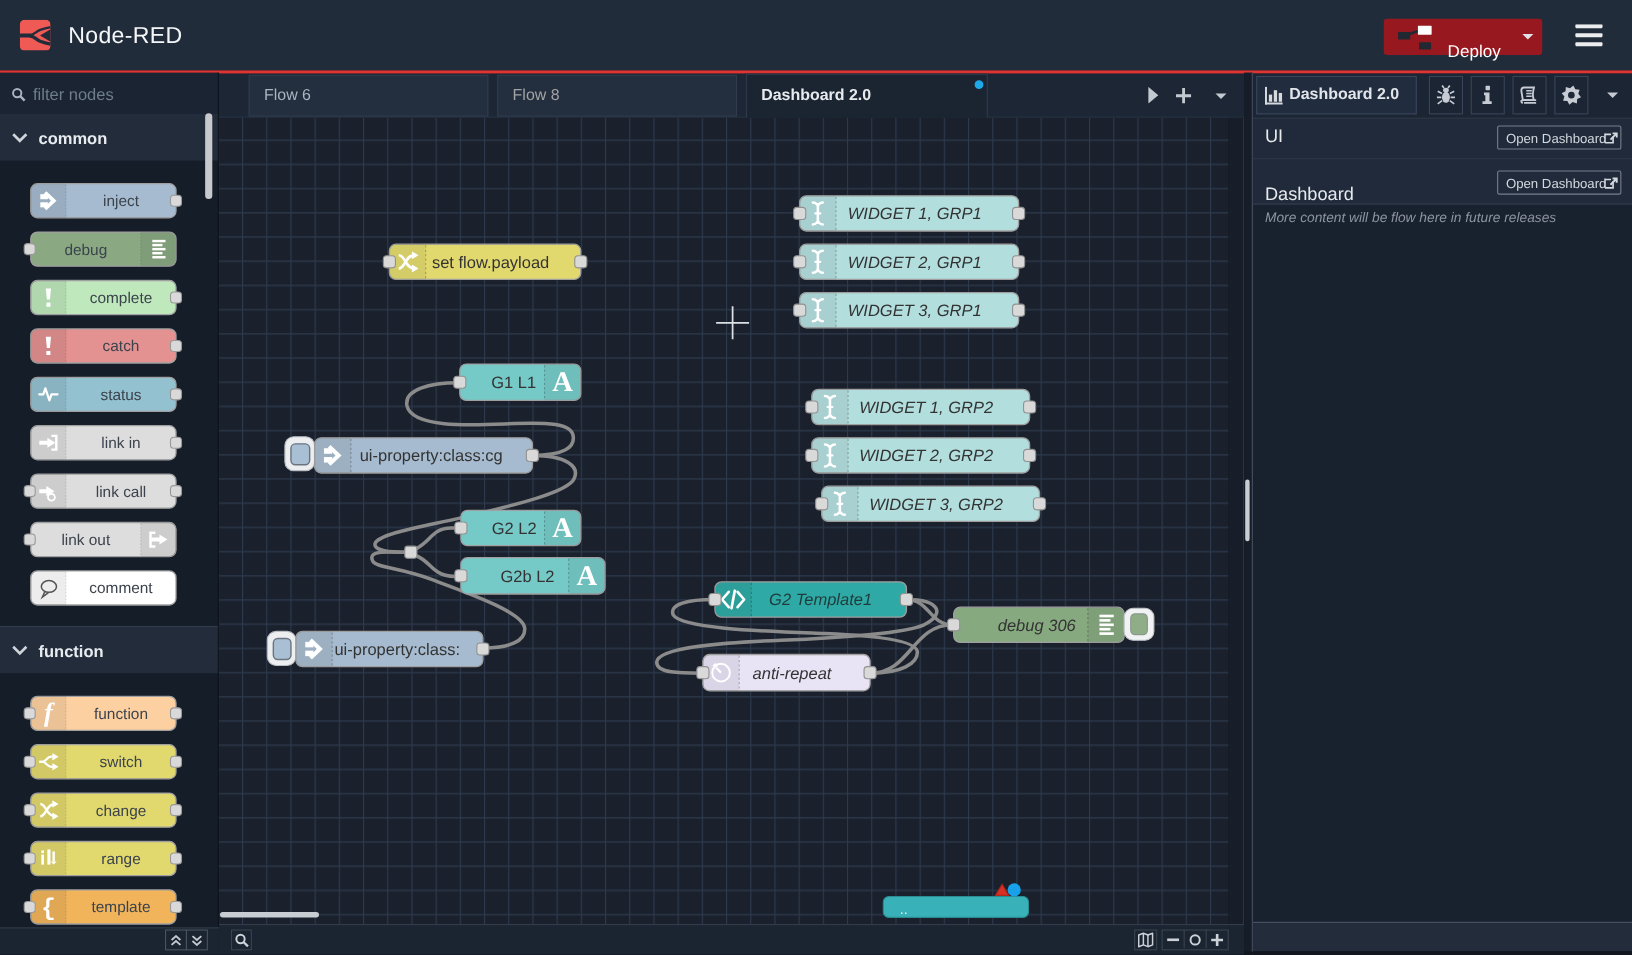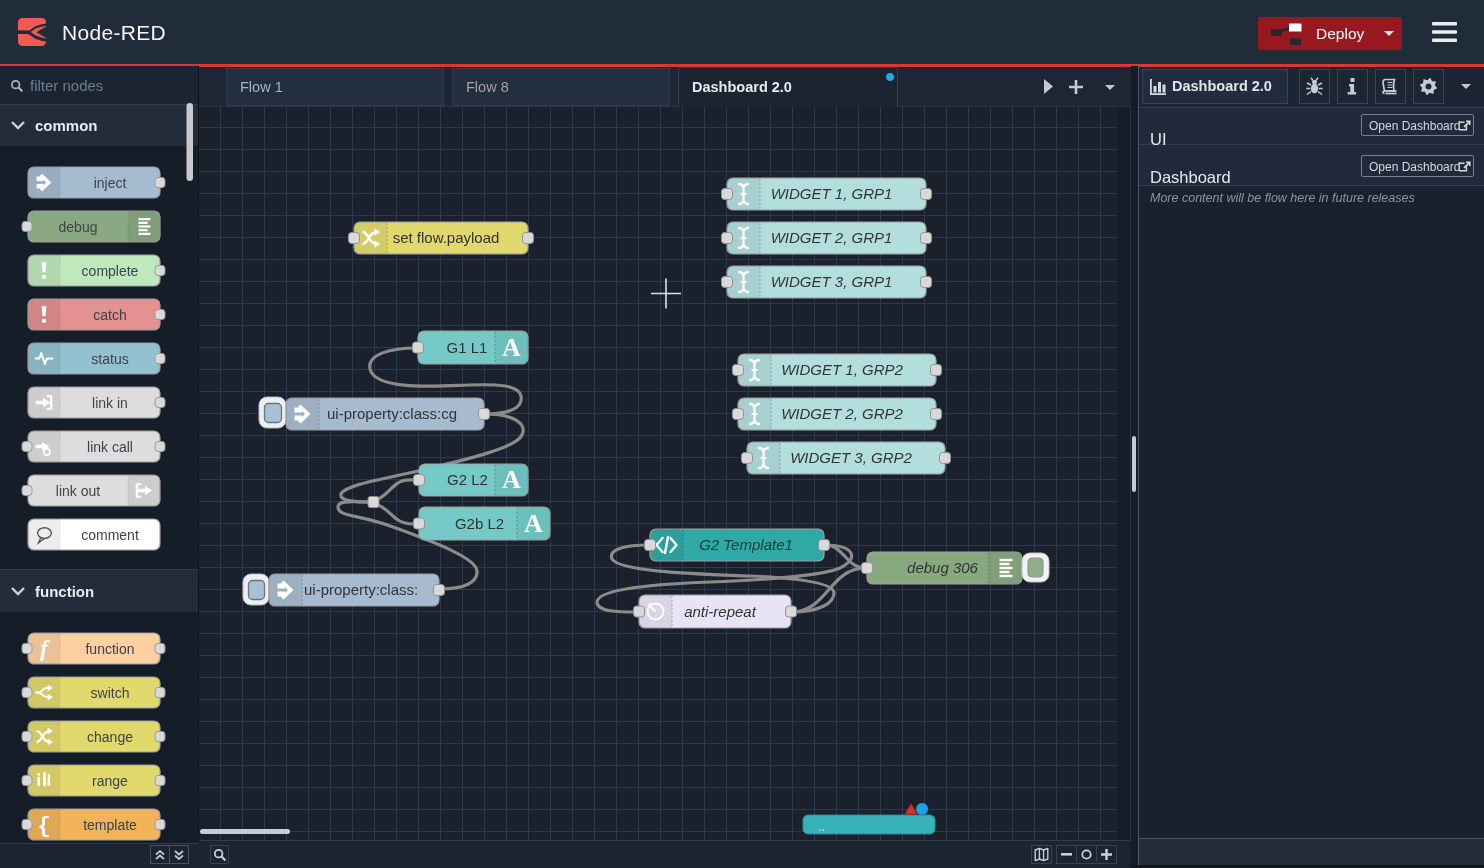--- a/index.html
+++ b/index.html
@@ -18,32 +18,32 @@
     <path d="M28,8.6 L18.4,14.3 L28,20 z" fill="#212c3b"></path>
   </svg>
 <div style="position:absolute;left:62px;top:21px;font-size:21px;font-weight:500;color:#f4f6f8;letter-spacing:0.3px">Node-RED</div>
 <div style="position:absolute;left:1258px;top:17px;width:144px;height:33px;background:#97181f;border-radius:3px"></div>
 <svg style="position:absolute;left:1268px;top:21px" width="42" height="26" viewBox="0 0 42 26">
     <path d="M9,11.5 L23,6.5" stroke="#222831" stroke-width="2.6"></path>
     <rect x="3" y="8" width="11" height="7" rx="0.5" fill="#222831"></rect>
     <rect x="21" y="2.5" width="12.5" height="8" rx="0.5" fill="#fff"></rect>
     <rect x="22" y="17.5" width="11" height="6.5" rx="0.5" fill="#222831"></rect>
   </svg>
-<div style="position:absolute;left:1316px;top:25px;font-size:15.5px;color:#fff">Deploy</div>
+<div style="position:absolute;left:1316px;top:39px;font-size:15.5px;color:#fff">Deploy</div>
 <svg style="position:absolute;left:1383px;top:30px" width="12" height="8">
     <path d="M1,1 l5,5 5,-5 z" fill="#dfe2e6"></path>
   </svg>
 <svg style="position:absolute;left:1432px;top:22px" width="25" height="21">
     <rect x="0" y="0" width="25" height="3.6" rx="1" fill="#ebedef"></rect>
     <rect x="0" y="8.2" width="25" height="3.6" rx="1" fill="#ebedef"></rect>
     <rect x="0" y="16.4" width="25" height="3.6" rx="1" fill="#ebedef"></rect>
   </svg>
 <div style="position:absolute;left:199px;top:66.5px;width:932px;height:40.5px;background:#1c2634;border-bottom:1px solid #2a3545;box-sizing:border-box"></div>
 <div style="position:absolute;left:226px;top:68px;width:218px;height:38px;background:#232e3e;border:1px solid #303c4e;box-sizing:border-box"></div>
-<div style="position:absolute;left:240px;top:79px;font-size:14.5px;color:#aab3bf">Flow 1</div>
+<div style="position:absolute;left:240px;top:79px;font-size:14.5px;color:#aab3bf">Flow 6</div>
 <div style="position:absolute;left:452px;top:68px;width:218px;height:38px;background:#232e3e;border:1px solid #303c4e;box-sizing:border-box"></div>
 <div style="position:absolute;left:466px;top:79px;font-size:14.5px;color:#a3a3a3">Flow 8</div>
 <div style="position:absolute;left:678px;top:67px;width:220px;height:40px;background:#1b2531;border:1px solid #303c4e;border-bottom:none;box-sizing:border-box"></div>
 <div style="position:absolute;left:692px;top:79px;font-size:14.5px;font-weight:bold;color:#e8ebee">Dashboard 2.0</div>
 <div style="position:absolute;left:886px;top:73px;width:8px;height:8px;border-radius:4px;background:#1fa8e8"></div>
 <svg style="position:absolute;left:1043px;top:79px" width="11" height="15">
     <path d="M1,0 l9,7.5 -9,7.5 z" fill="#c3c9d1"></path>
   </svg>
 <svg style="position:absolute;left:1069px;top:80px" width="14" height="14">
     <path d="M7,0 v14 M0,7 h14" stroke="#c3c9d1" stroke-width="2.6"></path>
@@ -464,21 +464,21 @@
 <svg style="position:absolute;left:1418px;top:76px" width="21" height="21" viewBox="0 0 21 21">
     <g transform="translate(10.5,10.5) scale(1.0)" fill="#c7ccd4">
       <path d="M1.8,-8.8 L3.6,-5.3 L7.5,-5.0 L6.3,-1.2 L8.8,1.8 L5.3,3.6 L5.0,7.5 L1.2,6.3 L-1.8,8.8 L-3.6,5.3 L-7.5,5.0 L-6.3,1.2 L-8.8,-1.8 L-5.3,-3.6 L-5.0,-7.5 L-1.2,-6.3 Z"></path>
       <circle cx="0" cy="0" r="3" fill="#1f2937"></circle>
     </g>
   </svg>
 <svg style="position:absolute;left:1460px;top:83px" width="12" height="8">
     <path d="M1,1 l5,5 5,-5 z" fill="#c3c9d1"></path>
   </svg>
 <div style="position:absolute;left:1139px;top:107.5px;width:345px;height:37px;background:#202a3a;border-bottom:1px solid #323d4e;box-sizing:border-box"></div>
-<div style="position:absolute;left:1150px;top:130px;font-size:16.5px;color:#e6e9ec">UI</div>
+<div style="position:absolute;left:1150px;top:115px;font-size:16.5px;color:#e6e9ec">UI</div>
 <div style="position:absolute;left:1361px;top:114px;width:113px;height:22px;border:1px solid #767f8d;border-radius:2px;box-sizing:border-box"></div>
 <div style="position:absolute;left:1369px;top:119px;font-size:12px;color:#d4d9df">Open Dashboard</div>
 <svg style="position:absolute;left:1459px;top:119px" width="13" height="13" viewBox="0 0 13 13">
     <g transform="translate(6,7) scale(0.95)" fill="none" stroke="#d4d9df" stroke-width="1.6">
       <path d="M1.5,-2 v6 h-8 v-8 h6"></path>
       <path d="M-1,1 L5,-5 M1,-5 h4 v4" stroke-width="1.8"></path>
     </g>
   </svg>
 <div style="position:absolute;left:1139px;top:144.5px;width:345px;height:41px;background:#202a3a;border-bottom:1px solid #323d4e;box-sizing:border-box"></div>
 <div style="position:absolute;left:1150px;top:168px;font-size:16.5px;color:#e6e9ec">Dashboard</div>

